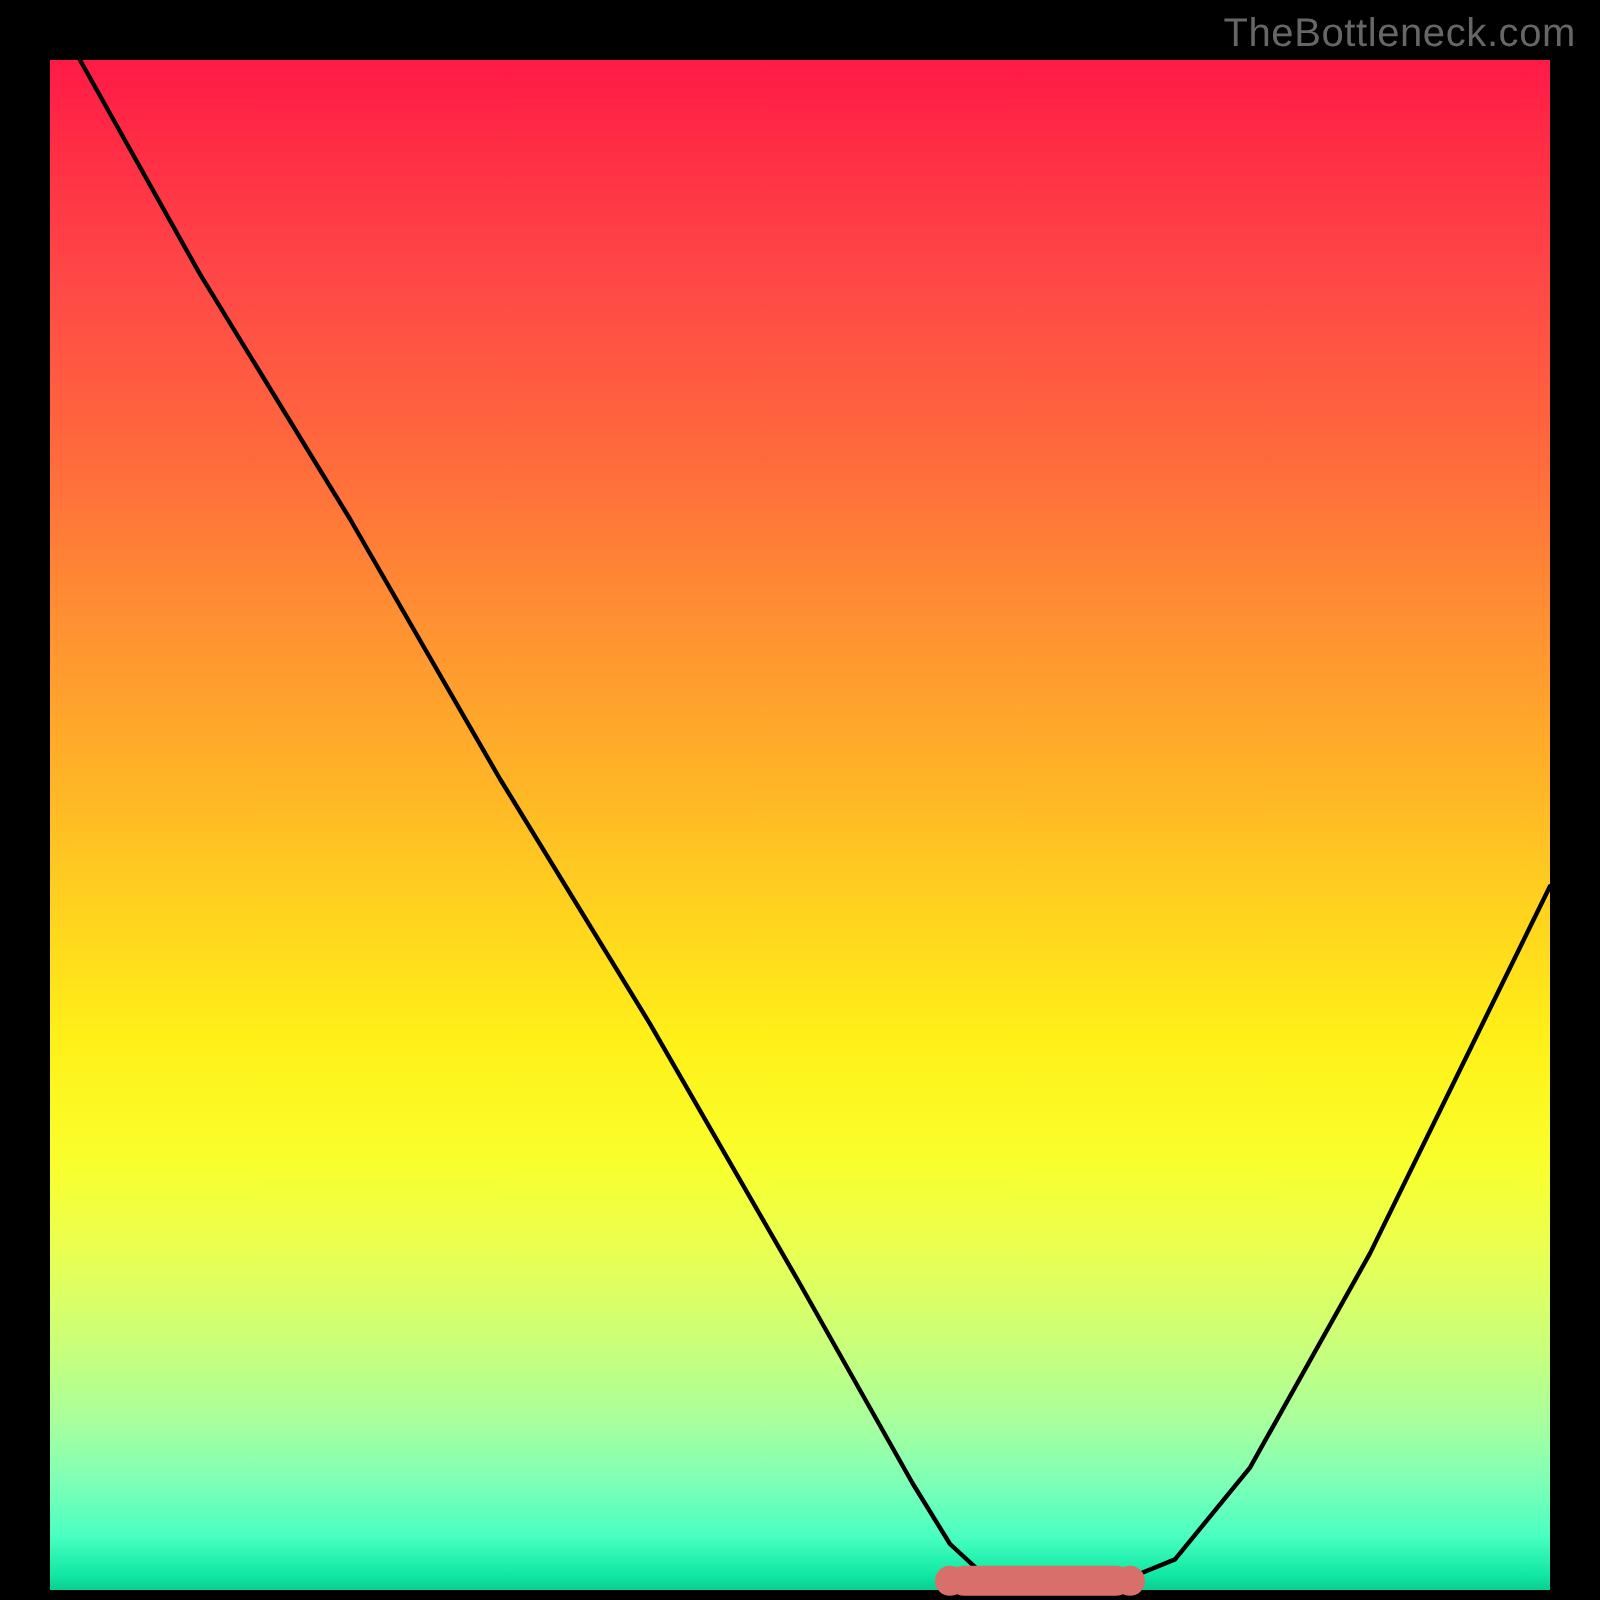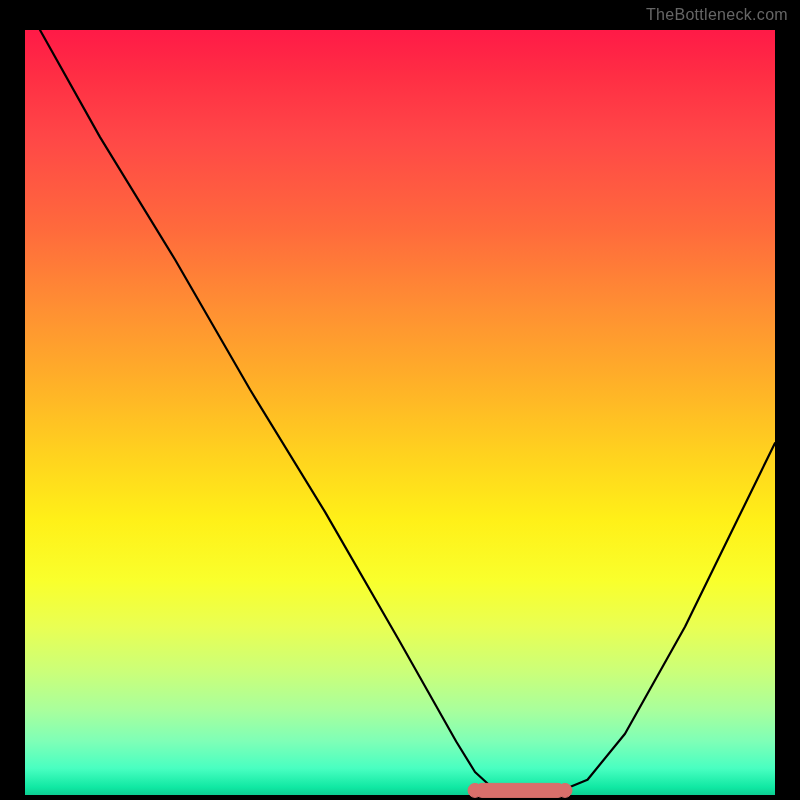--- a/index.html
+++ b/index.html
@@ -15,21 +15,21 @@
     position: relative;
     width: 800px;
     height: 800px;
     background: #000;
   }
   .watermark {
     position: absolute;
     top: 6px;
     right: 12px;
     color: #666;
-    font-size: 16px;
+    font-size: 20px;
     font-weight: 500;
     letter-spacing: 0.3px;
     z-index: 5;
   }
   .plot {
     position: absolute;
     left: 25px;
     top: 30px;
     width: 750px;
     height: 765px;

